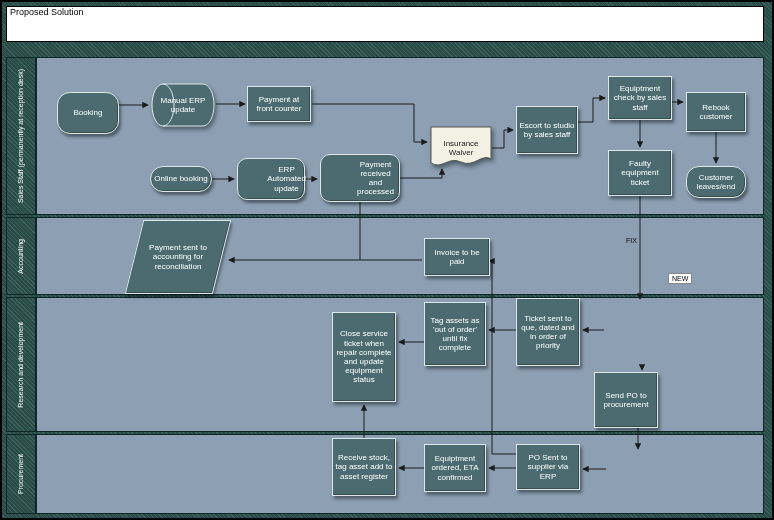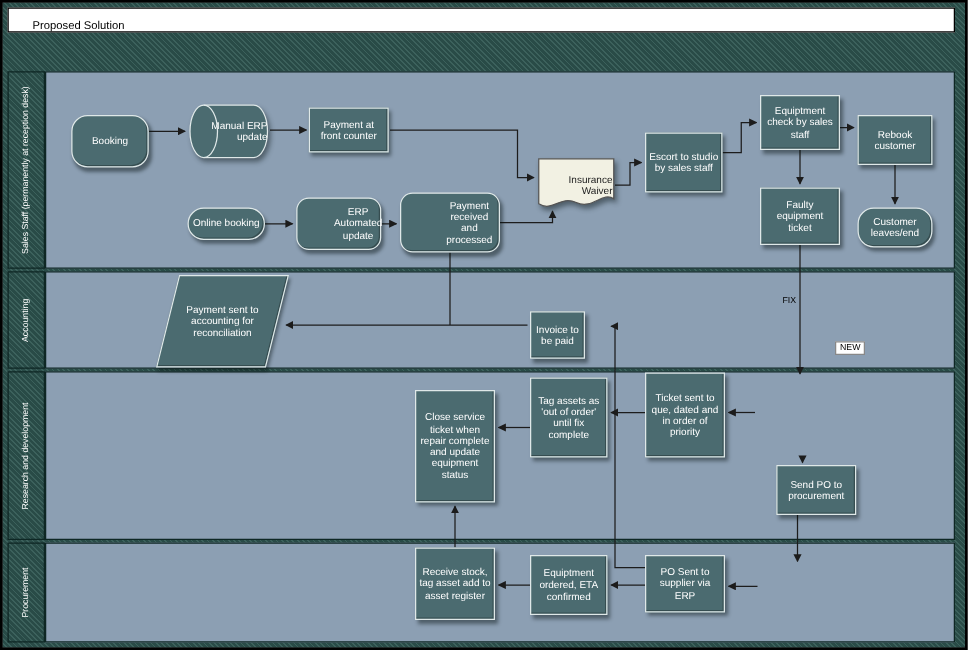--- a/index.html
+++ b/index.html
@@ -3,44 +3,44 @@
 <meta charset="utf-8">
 <style>
   html,body{margin:0;padding:0;background:#555;}
   #stage{
     position:relative;width:774px;height:520px;overflow:hidden;
     background:repeating-linear-gradient(45deg,#294b47 0px,#294b47 2px,#3c615c 2px,#3c615c 3px);
     border:2px solid #000;box-sizing:border-box;
     font-family:"Liberation Sans","DejaVu Sans",sans-serif;
   }
   .title-band{
-    position:absolute;left:4px;top:4px;width:758px;height:20px;
+    position:absolute;left:4px;top:4px;width:758px;height:36px;
     background:#fff;border:1px solid #000;box-sizing:border-box;
-    display:flex;align-items:flex-end;padding-left:19px;font-size:9px;color:#000;
+    display:flex;align-items:flex-start;padding-left:3px;font-size:9px;color:#000;
   }
   .lane-body{
     position:absolute;left:34px;width:728px;background:#8c9fb3;
     border:1px solid #0e2724;box-sizing:border-box;
   }
   .lane-label{
     position:absolute;left:4px;width:30px;border:1px solid #0e2724;box-sizing:border-box;
     display:flex;align-items:center;justify-content:center;color:#fff;font-size:7px;
   }
   .lane-label span{writing-mode:vertical-rl;transform:rotate(180deg);text-align:center;max-height:96%;line-height:1.2;}
   #connectors{position:absolute;left:0;top:0;width:774px;height:520px;z-index:2;}
   .node{
     position:absolute;z-index:3;background:#4b6b70;color:#fff;
     border:1px solid #dfe8e8;box-sizing:border-box;
     box-shadow:inset -1px -1px 0 rgba(0,0,0,.28),2px 3px 3px rgba(5,15,15,.45);
     display:flex;align-items:center;justify-content:center;text-align:center;
     font-size:8px;line-height:1.15;padding:2px;
   }
   .terminator{border-radius:13px;}
   .rounded{border-radius:10px;padding-left:33px;}
-  .svg-node{background:transparent;border:none;box-shadow:none;padding:0;text-align:right;}
+  .svg-node{background:transparent;border:none;box-shadow:none;padding:0;}
   .svg-node .shape-svg{position:absolute;left:0;top:0;width:100%;height:100%;filter:drop-shadow(2px 3px 2px rgba(5,15,15,.45));}
   .svg-node .lbl{position:relative;z-index:1;padding:2px;}
   .parallelogram{background:transparent;border:none;box-shadow:none;}
   .parallelogram::before{
     content:"";position:absolute;left:4px;right:4px;top:0;bottom:0;background:#4b6b70;
     border:1px solid #dfe8e8;transform:skewX(-14deg);
     box-shadow:inset -1px -1px 0 rgba(0,0,0,.28),2px 3px 3px rgba(5,15,15,.45);
   }
   .parallelogram .lbl{position:relative;z-index:1;}
   .lbl.dark{color:#1b1b1b;}
@@ -162,41 +162,41 @@
   </div>
 
   <div class="node terminator" style="left:684px;top:164px;width:60px;height:32px">
     <span class="lbl">Customer leaves/end</span>
   </div>
 
   <div class="node parallelogram" style="left:128px;top:218px;width:96px;height:74px">
     <span class="lbl">Payment sent to accounting for reconciliation</span>
   </div>
 
-  <div class="node" style="left:422px;top:247px;width:44px;height:38px">
+  <div class="node" style="left:422px;top:236px;width:66px;height:38px">
     <span class="lbl">Invoice to be paid</span>
   </div>
 
   <div class="flow-label" style="left:624px;top:235px">FIX</div>
   <div class="flow-label boxed" style="left:666px;top:271px">NEW</div>
 
   <div class="node" style="left:330px;top:310px;width:64px;height:90px">
     <span class="lbl">Close service ticket when repair complete and update equipment status</span>
   </div>
 
   <div class="node" style="left:422px;top:300px;width:62px;height:64px">
     <span class="lbl">Tag assets as 'out of order' until fix complete</span>
   </div>
 
   <div class="node" style="left:514px;top:296px;width:64px;height:68px">
     <span class="lbl">Ticket sent to que, dated and in order of priority</span>
   </div>
 
 
-  <div class="node" style="left:619px;top:370px;width:64px;height:40px">
+  <div class="node" style="left:592px;top:370px;width:64px;height:56px">
     <span class="lbl">Send PO to procurement</span>
   </div>
 
   <div class="node" style="left:330px;top:436px;width:64px;height:58px">
     <span class="lbl">Receive stock, tag asset add to asset register</span>
   </div>
 
   <div class="node" style="left:422px;top:442px;width:62px;height:48px">
     <span class="lbl">Equiptment ordered, ETA confirmed</span>
   </div>

